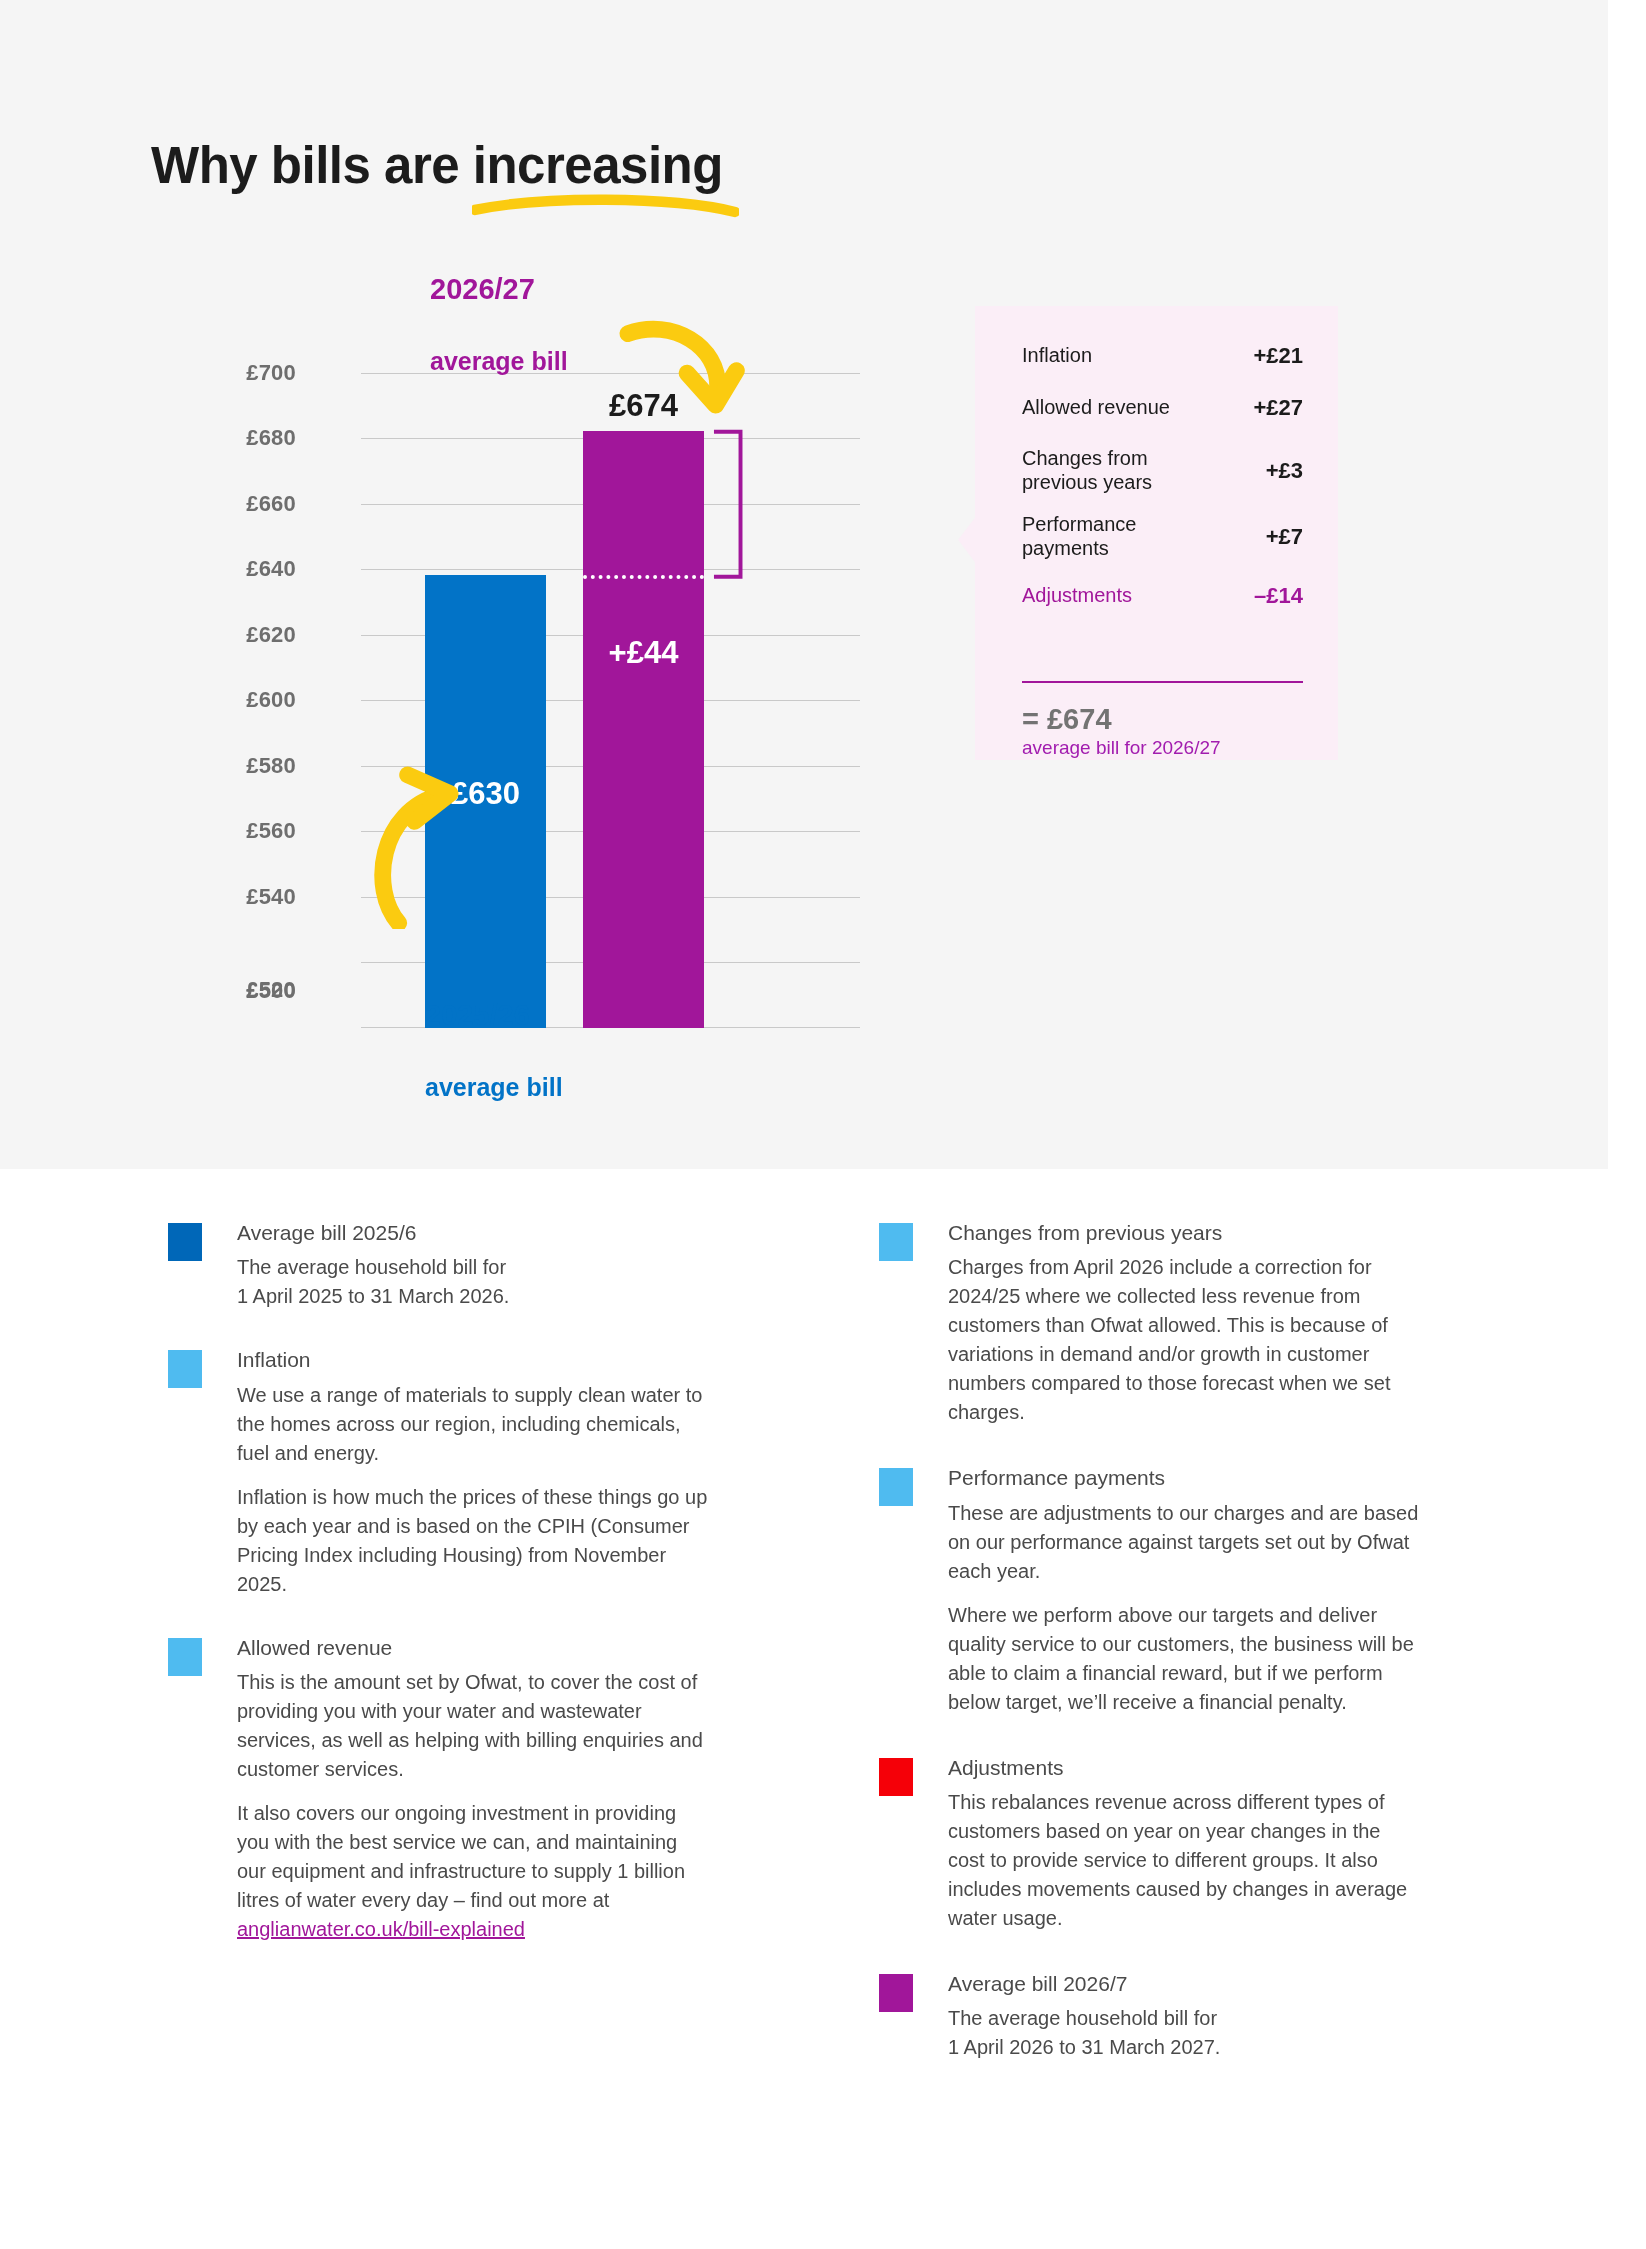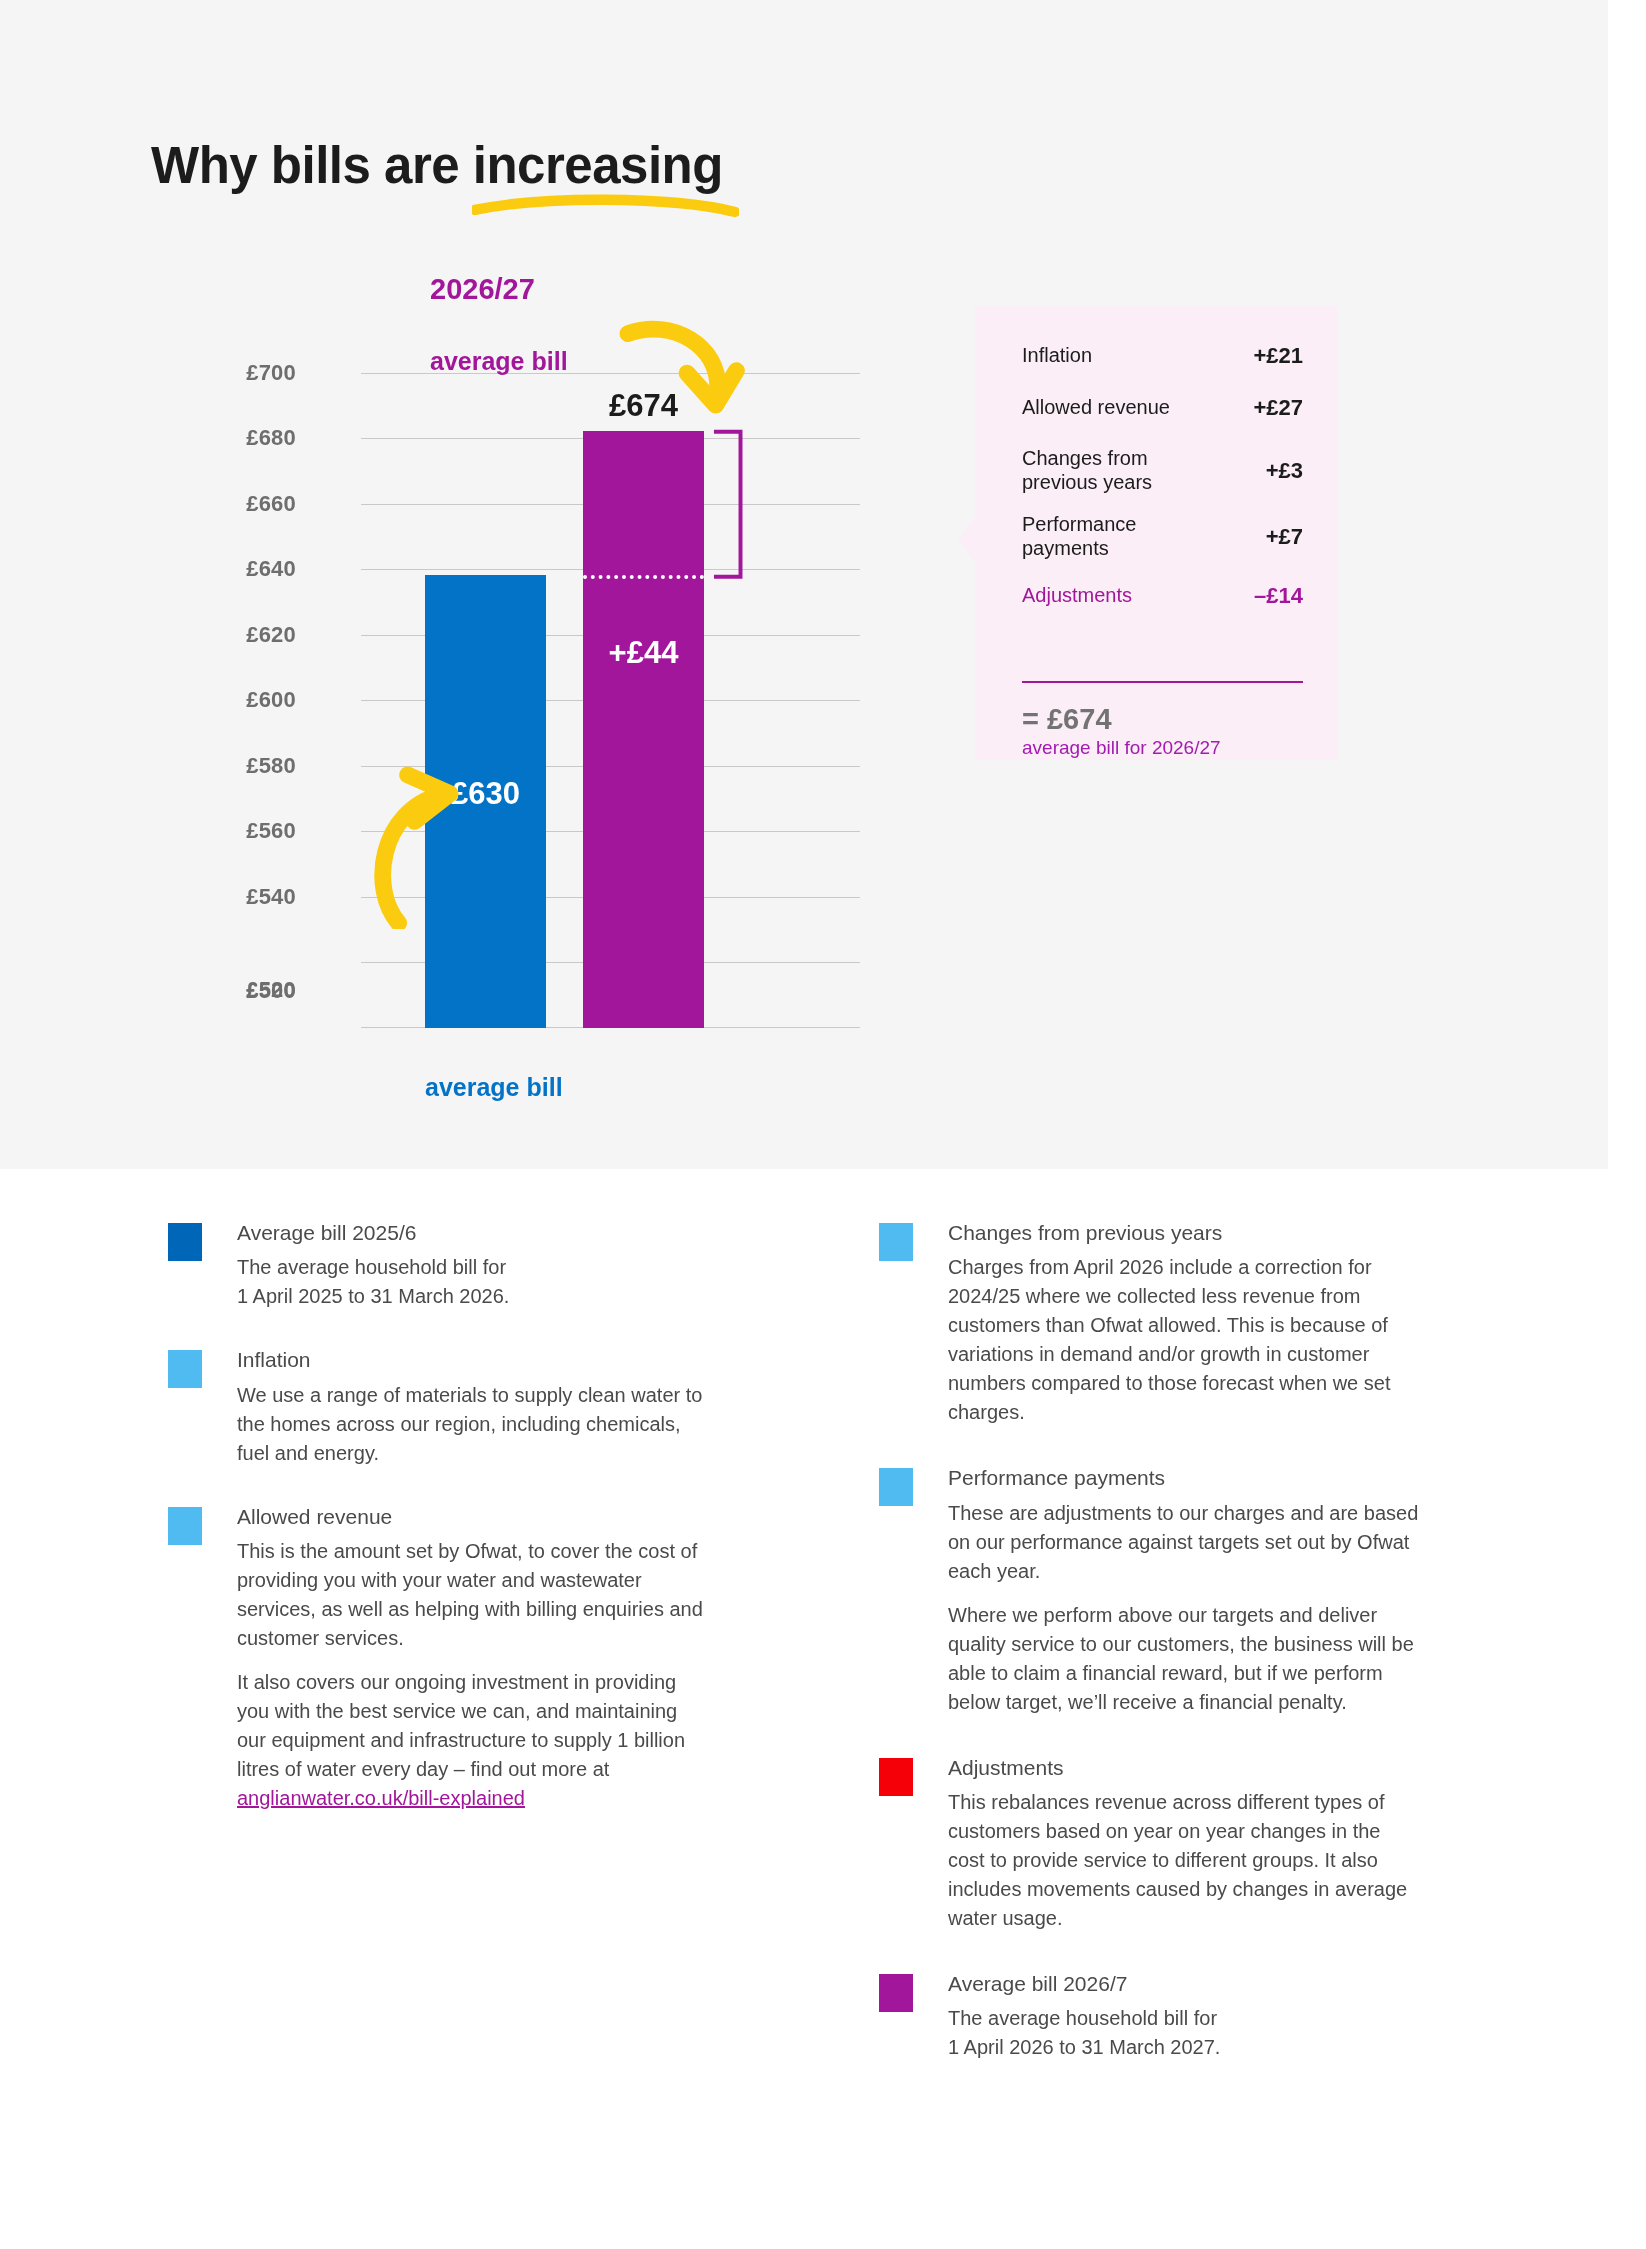--- a/index.html
+++ b/index.html
@@ -244,20 +244,21 @@
         <div class="entry-p" style="white-space:pre-line;">The average household bill for
 1 April 2025 to 31 March 2026.</div>
       </div>
     </div>
 
     <div class="entry" style="margin-bottom:36px;">
       <div class="swatch" style="background:#4fbbf0;"></div>
       <div class="entry-body">
         <div class="entry-title">Inflation</div>
         <div class="entry-p">We use a range of materials to supply clean water to the homes across our region, including chemicals, fuel and energy.</div>
+        <div class="entry-p">Inflation is how much the prices of these things go up by each year and is based on the CPIH (Consumer Pricing Index including Housing) from November 2025.</div>
       </div>
     </div>
 
     <div class="entry">
       <div class="swatch" style="background:#4fbbf0;"></div>
       <div class="entry-body">
         <div class="entry-title">Allowed revenue</div>
         <div class="entry-p">This is the amount set by Ofwat, to cover the cost of providing you with your water and wastewater services, as well as helping with billing enquiries and customer services.</div>
         <div class="entry-p"><span>It also covers our ongoing investment in providing you with the best service we can, and maintaining our equipment and infrastructure to supply 1 billion litres of water every day – find out more at </span><a class="link" href="#">anglianwater.co.uk/bill-explained</a></div>
       </div>

